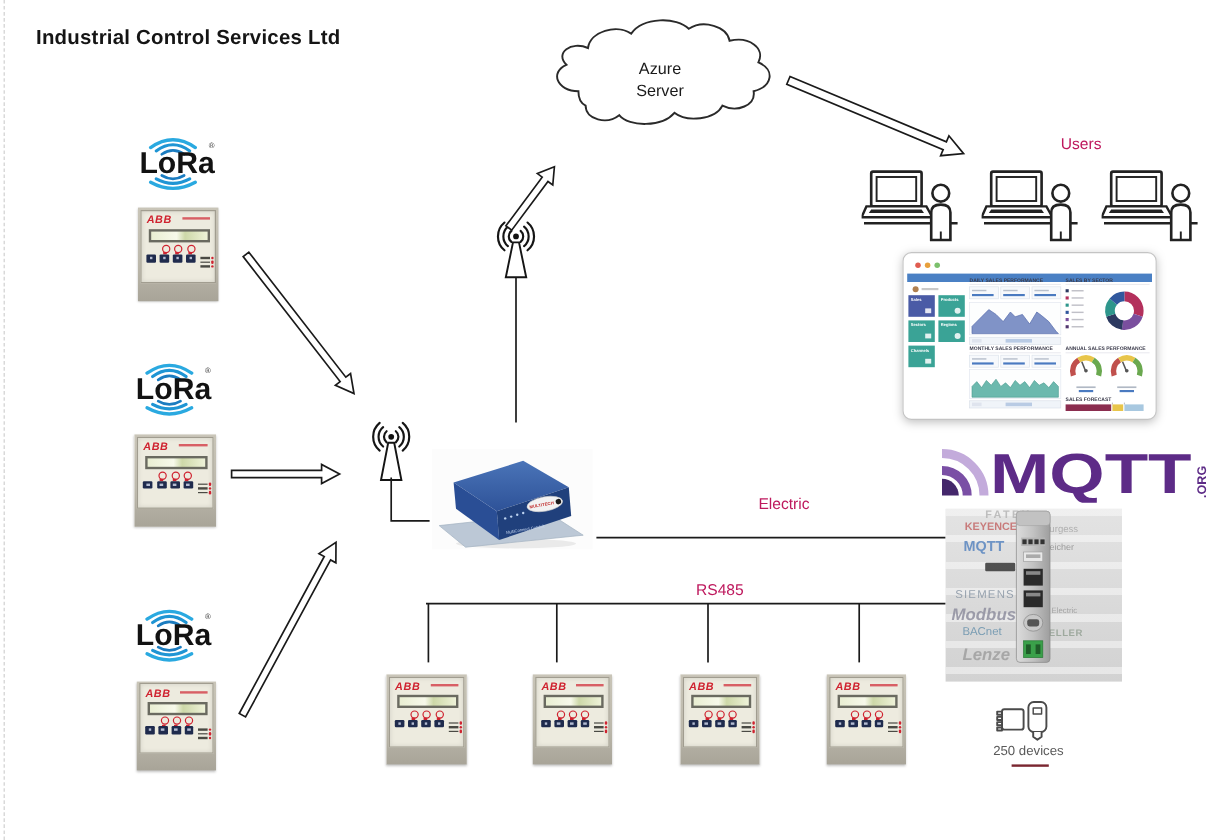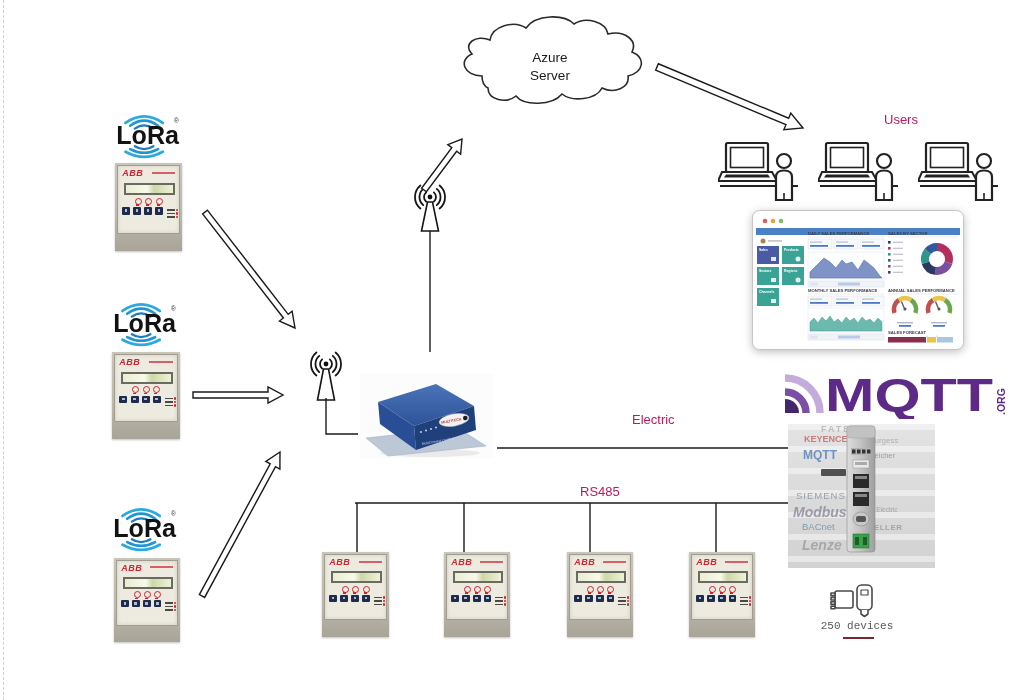--- a/index.html
+++ b/index.html
@@ -7,21 +7,21 @@
          font-family:"Liberation Sans",sans-serif;}
   .edge-dash{position:absolute;left:3px;top:0;height:700px;width:0;border-left:1px dashed #d0d0d0;}
   .abs{position:absolute;}
   .slot{position:absolute;}
   .lbl{position:absolute;font-size:13px;color:#be185d;}
   .page-title{position:absolute;left:30px;top:22px;font-size:17px;font-weight:600;color:#151515;letter-spacing:.2px;}
   svg text{font-family:"Liberation Sans",sans-serif;}
 
   
   .abb-photo{position:absolute;inset:0;background:linear-gradient(180deg,#c9c5b8 0%,#bcb8ab 60%,#a8a498 100%);
-             box-shadow:0 1px 2px rgba(0,0,0,.25);}
+             box-shadow:0 1px 2px rgba(0,0,0,.25);margin-top:10px;}
   .abb-panel{position:absolute;left:3%;right:3%;top:2%;height:76%;background:#edebdf;border:1px solid #a19d90;
              box-shadow:inset 0 0 4px rgba(0,0,0,.12);}
   .abb-logo{position:absolute;left:7%;top:4%;font-size:9px;font-weight:bold;font-style:italic;
             color:var(--abb-red);letter-spacing:.5px;}
   .abb-model{position:absolute;right:7%;top:9%;width:38%;height:2px;background:var(--abb-red);opacity:.7;}
   .abb-lcd{position:absolute;left:10%;top:26%;width:80%;height:15%;background:#6a6a60;padding:1px;}
   .abb-lcd-in{position:absolute;inset:2px;background:linear-gradient(90deg,#e9eed2,#f7f9ea 45%,#cdd8a8 60%,#eef2d8);}
   .abb-ind{position:absolute;top:48%;width:7px;height:8px;}
   .abb-ind::before{content:"";position:absolute;left:1px;top:0;width:5px;height:5px;border:1px solid var(--abb-red);border-radius:50%;}
   .abb-ind::after{content:"";position:absolute;left:2px;bottom:0;width:3px;height:1.5px;background:var(--abb-red);}
@@ -32,29 +32,30 @@
   .abb-led i::after{content:"";position:absolute;right:-3px;top:-0.5px;width:2.5px;height:2.5px;background:var(--abb-red);border-radius:50%;}
 
   
   .brands-box{position:absolute;left:788px;top:424px;width:147px;height:144px;overflow:hidden;
               background:linear-gradient(180deg,#e3e3e3,#d2d2d2);}
   .brands-box::before{content:"";position:absolute;inset:0;
      background:repeating-linear-gradient(180deg,rgba(255,255,255,.45) 0 6px,rgba(255,255,255,0) 6px 22px);}
   .brand{position:absolute;white-space:nowrap;opacity:.85;}
   .badge-dark{position:absolute;left:33px;top:45px;width:25px;height:7px;background:#3f3f3f;border-radius:1px;opacity:.9;}
 
-  .cap-label{position:absolute;left:812px;top:620px;width:90px;text-align:center;font-size:11px;color:#5a5a5a;font-family:Liberation Mono, monospace;}
+  .cap-label{position:absolute;left:812px;top:620px;width:90px;text-align:center;font-size:11px;color:#5a5a5a;}
   .cap-line{position:absolute;left:843px;top:637px;width:31px;height:2px;background:var(--capacity-line-maroon);}
 </style>
 </head>
 <body>
 
 <div class="stage">
   <div class="edge-dash"></div>
 
+  <div class="page-title">Industrial Control Services Ltd</div>
 
   <svg class="abs" style="left:452px;top:14px" width="196" height="96" viewBox="0 0 196 96">
     <path d="M30,62 C12,62 6,46 20,40 C10,30 24,20 38,26 C40,12 62,6 74,14 C84,0 112,0 122,10 C134,2 154,8 156,20 C172,16 186,26 180,38 C194,44 192,58 176,62 C178,74 162,80 150,74 C144,86 120,88 110,80 C100,92 72,92 64,82 C54,90 36,86 36,74 C32,72 30,68 30,62 Z" fill="#fff" stroke="#2a2a2a" stroke-width="1.6"></path>
     <text x="98" y="48" text-anchor="middle" font-size="13.5" fill="#1a1a1a">Azure</text>
     <text x="98" y="66" text-anchor="middle" font-size="13.5" fill="#1a1a1a">Server</text>
   </svg>
 
   <svg id="overlay" class="abs" style="left:0;top:0" width="1021" height="700" viewBox="0 0 1021 700">
 
     <g transform="translate(326,364)">

